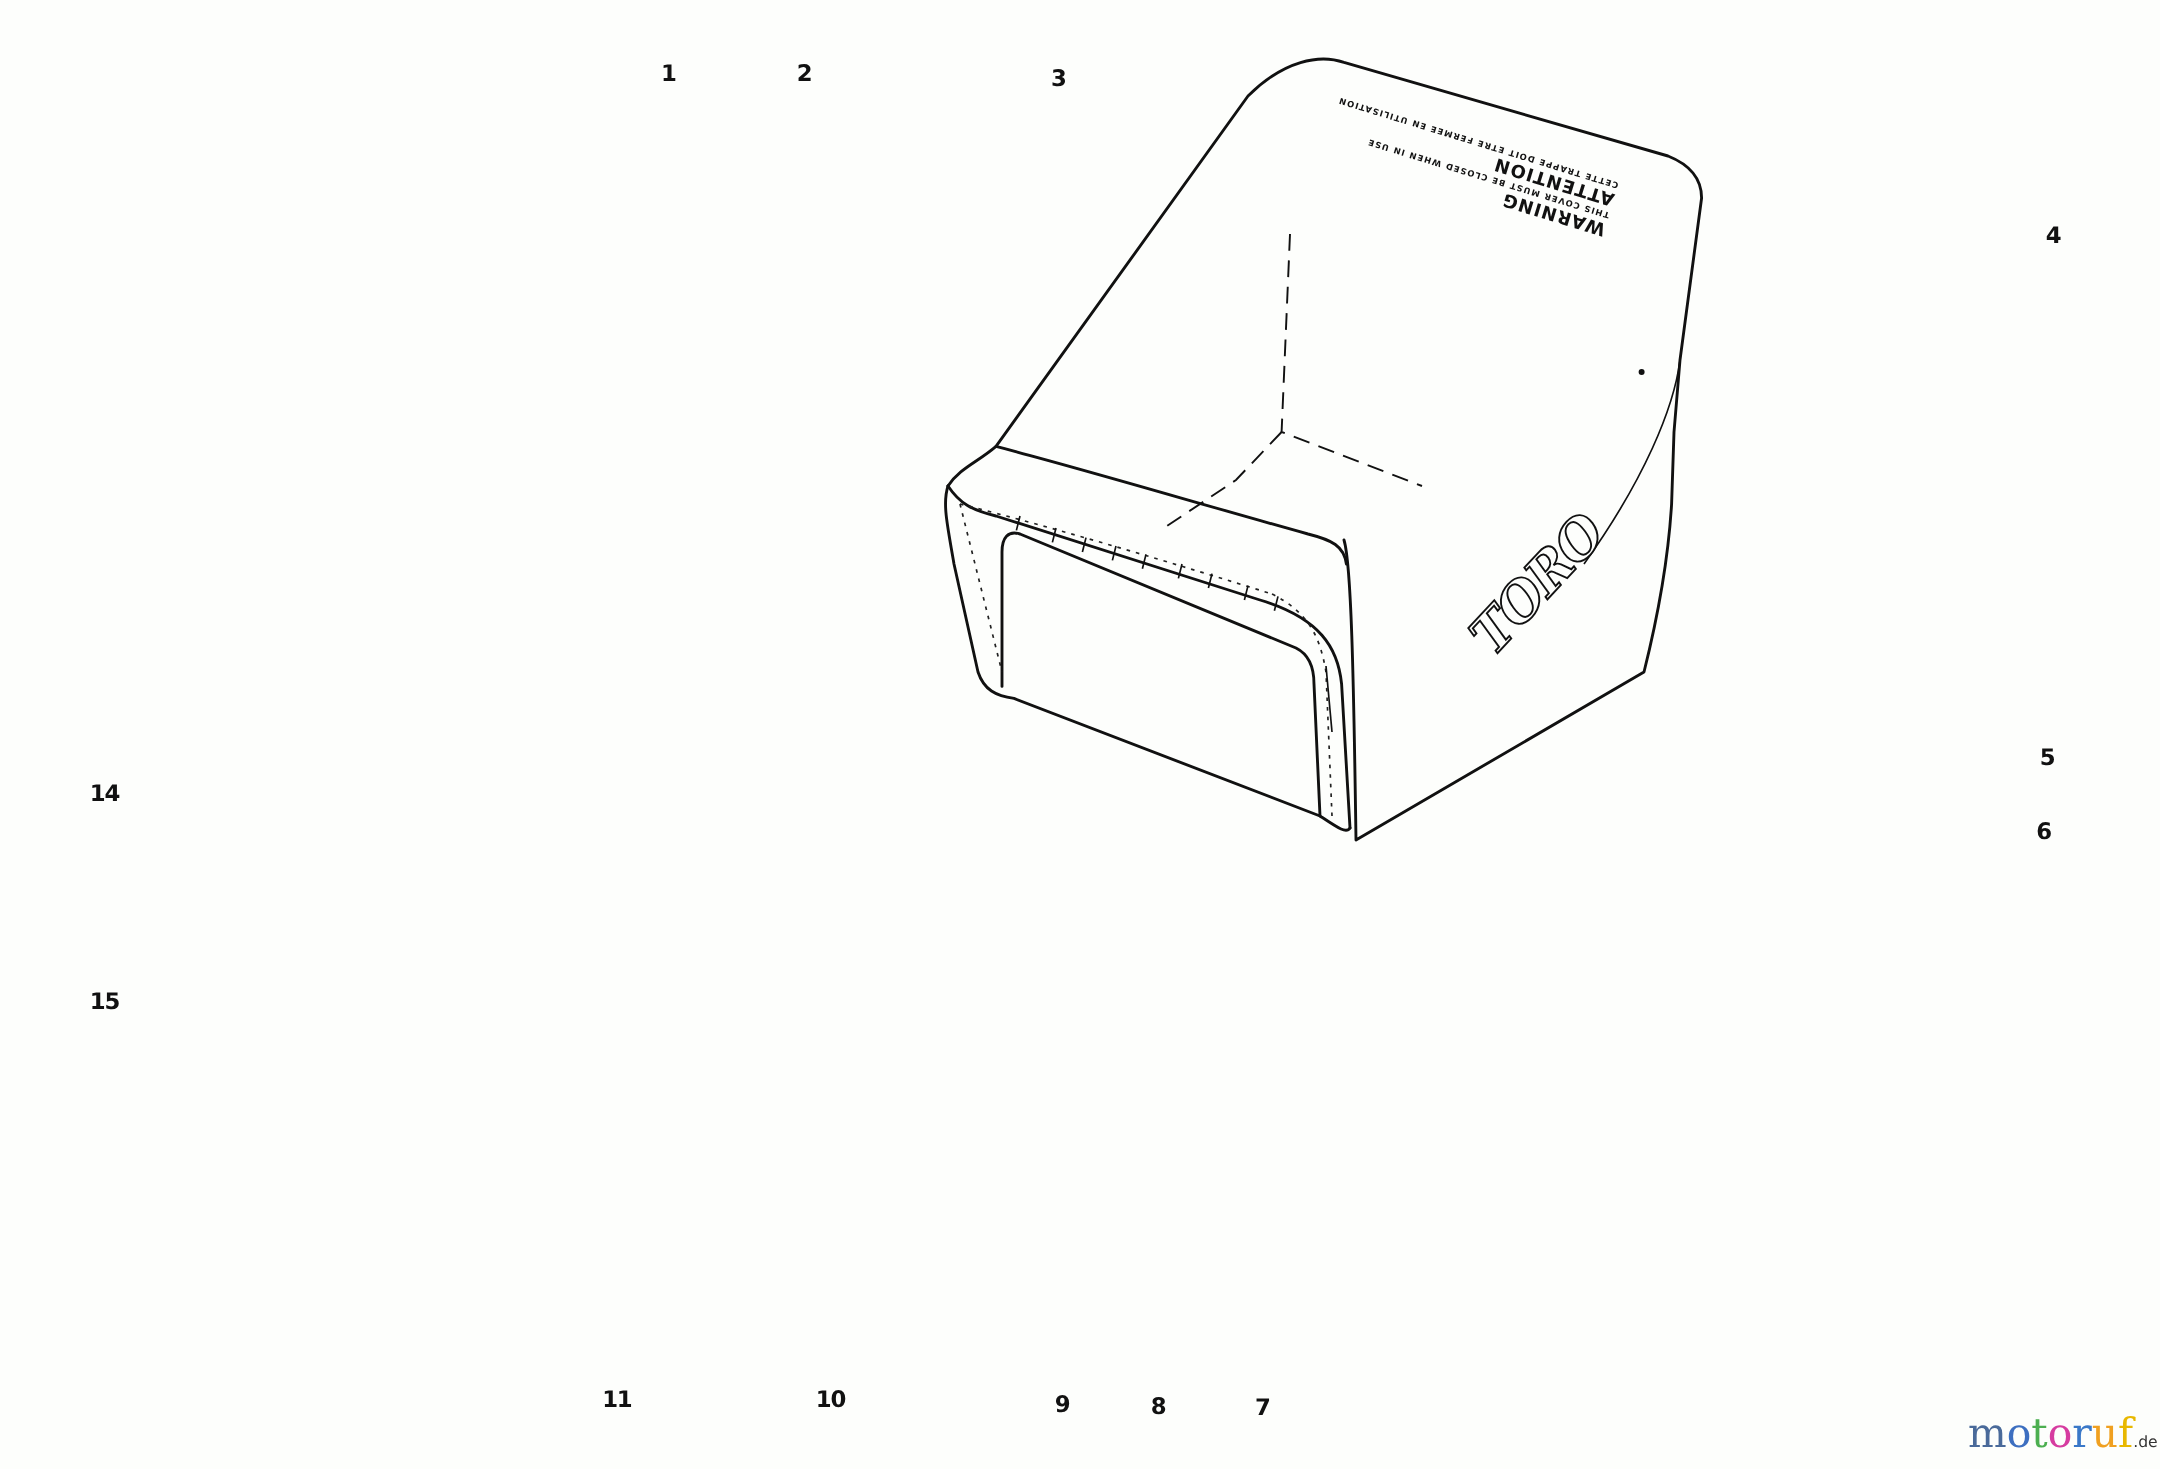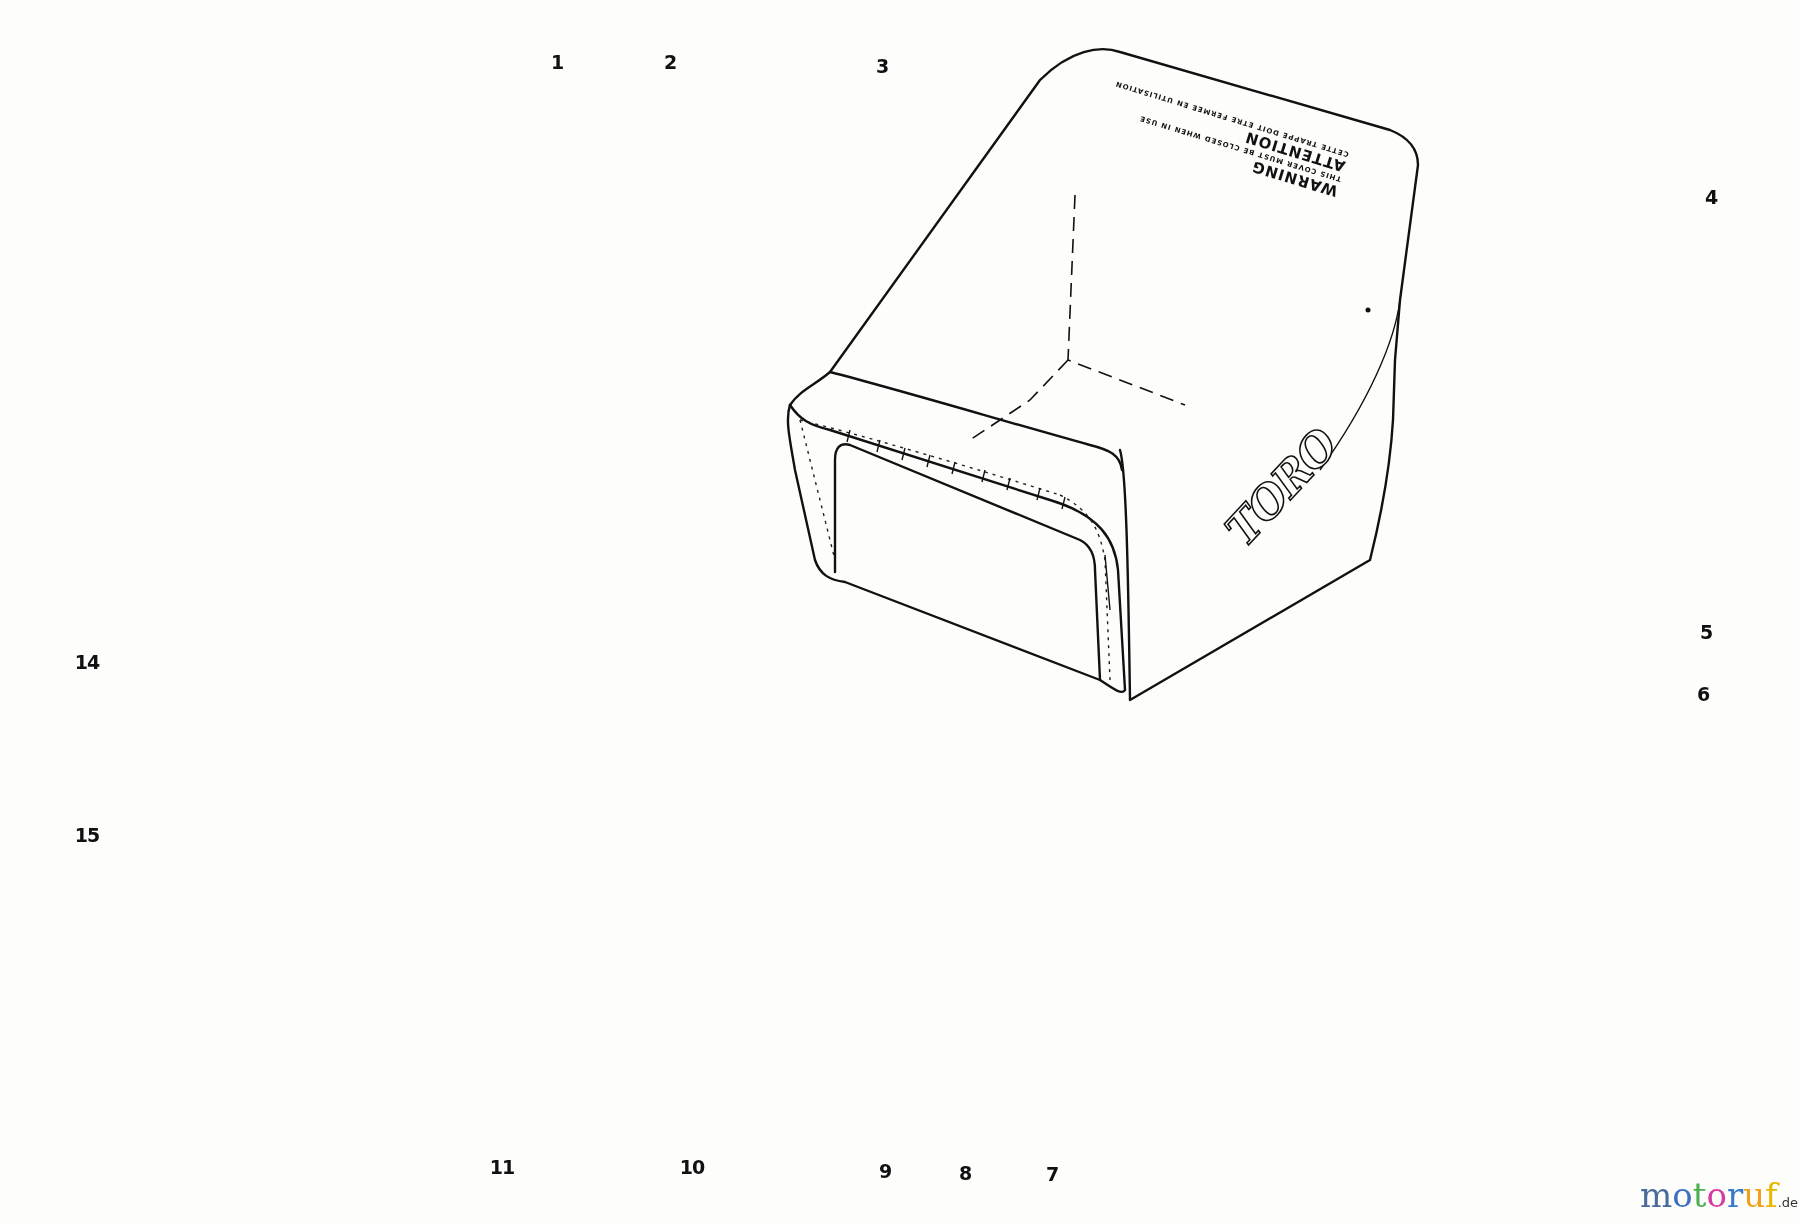--- a/index.html
+++ b/index.html
@@ -189,21 +189,21 @@
   <span class="callout" style="left:557px;top:62px">1</span>
   <span class="callout" style="left:670px;top:62px">2</span>
   <span class="callout" style="left:882px;top:66px">3</span>
   <span class="callout" style="left:1711px;top:197px">4</span>
   <span class="callout" style="left:1706px;top:632px">5</span>
   <span class="callout" style="left:1703px;top:694px">6</span>
   <span class="callout" style="left:1052px;top:1174px">7</span>
   <span class="callout" style="left:965px;top:1173px">8</span>
   <span class="callout" style="left:885px;top:1171px">9</span>
   <span class="callout" style="left:692px;top:1167px">10</span>
-  <span class="callout" style="left:502px;top:1167px">11</span>
+  <span class="callout" style="left:514px;top:1167px">11</span>
   <span class="callout" style="left:87px;top:835px">15</span>
   <span class="callout" style="left:87px;top:662px">14</span>
 </div>
 
 
 <div class="watermark">
   <span style="color: rgb(74, 106, 154);">m</span><span style="color: rgb(61, 111, 192);">o</span><span style="color: rgb(76, 175, 80);">t</span><span style="color: rgb(214, 60, 160);">o</span><span style="color: rgb(58, 120, 200);">r</span><span style="color: rgb(240, 160, 32);">u</span><span style="color: rgb(232, 184, 0);">f</span><span class="suffix">.de</span>
 </div>
 
 

